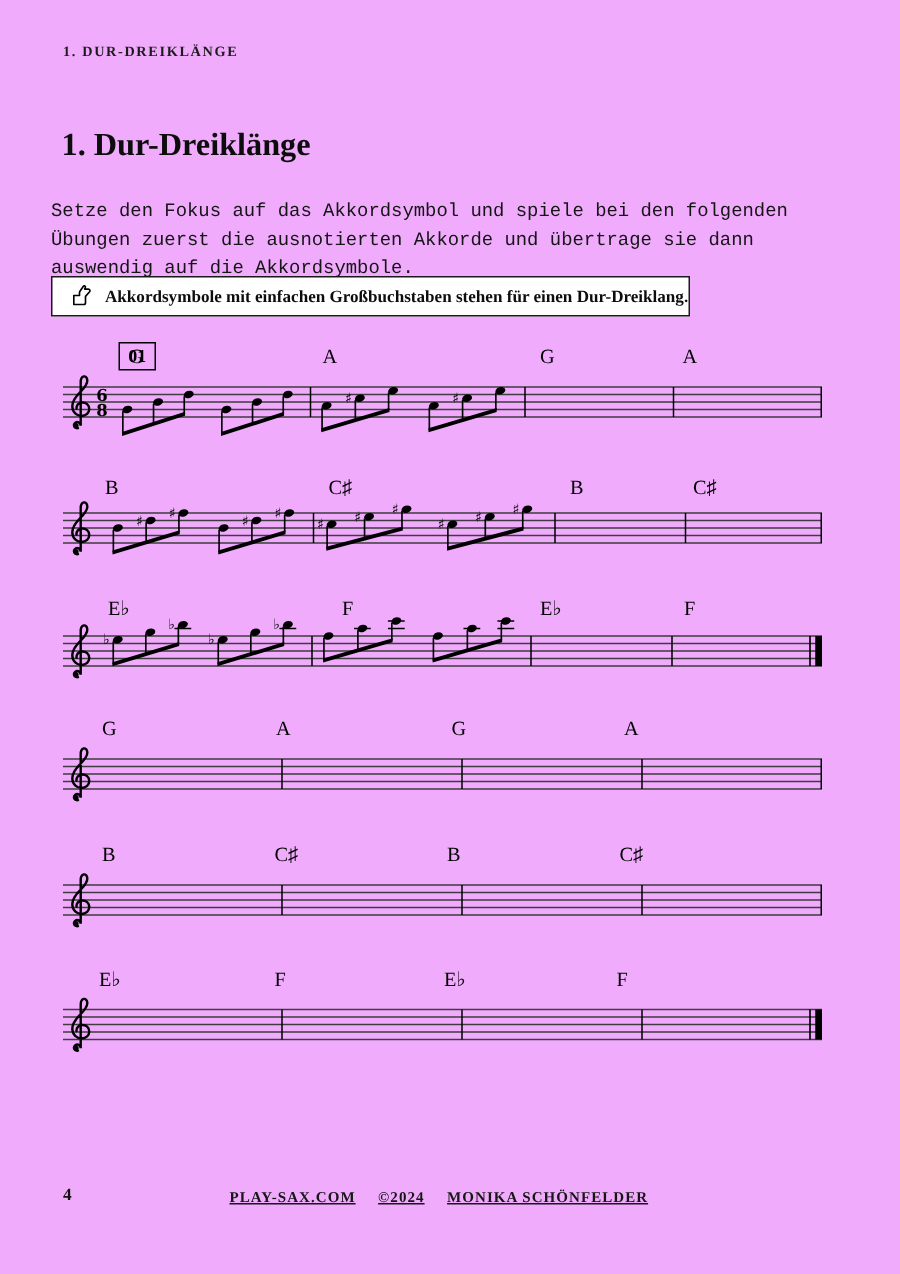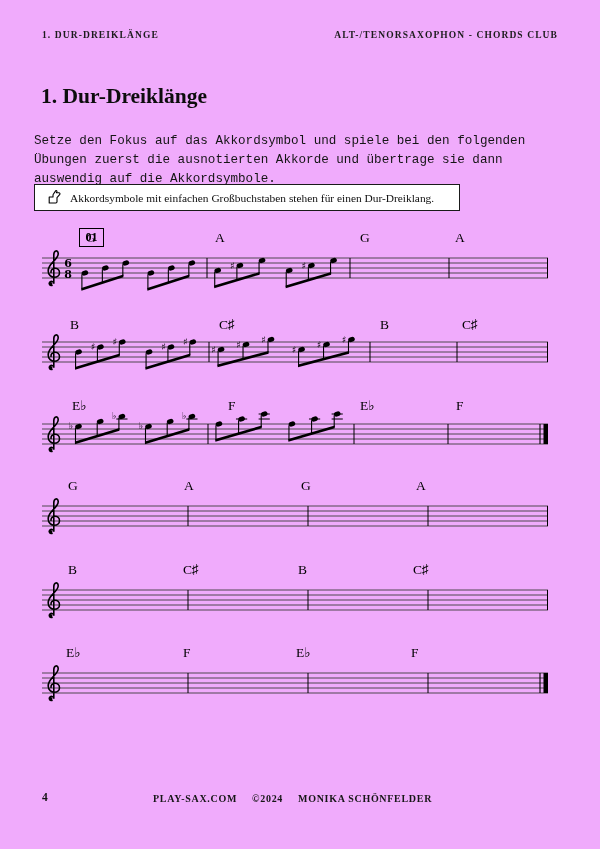--- a/index.html
+++ b/index.html
@@ -5,36 +5,35 @@
   html,body{margin:0;padding:0;background:#ffffff;}
   .page{position:relative;width:600px;height:849px;background:#f0abfc;color:#111;
         font-family:"Liberation Serif","DejaVu Serif",serif;overflow:hidden;}
   .hdr{position:absolute;top:30px;font-size:9.5px;font-weight:600;letter-spacing:1.1px;color:#1c1c1c;white-space:nowrap;}
   .hdr-left{left:42px;}
   .hdr-right{right:42px;}
   .title{position:absolute;left:41px;top:84px;margin:0;font-size:21.5px;font-weight:700;color:#0d0d0d;}
   .intro{position:absolute;left:34px;top:132px;width:540px;margin:0;font-size:12.6px;line-height:1.52;color:#151515;font-family:Liberation Mono, monospace;}
   .notebox{position:absolute;left:34px;top:184px;width:412px;height:25px;border:1.6px solid #1a1a1a;
            display:flex;align-items:center;gap:8px;padding-left:12px;background:#fff;}
-  .notebox-text{font-size:11.4px;font-weight:400;color:#0d0d0d;white-space:nowrap;}
+  .notebox-text{font-size:11.4px;font-weight:700;color:#0d0d0d;white-space:nowrap;}
   .exnum{position:absolute;left:42px;top:228px;width:23px;height:17px;border:1.5px solid #000;
          display:flex;align-items:center;justify-content:center;font-size:12px;font-weight:700;color:#000;margin-left:37px;}
   .chord{position:absolute;font-size:13.5px;color:#000;line-height:1;white-space:nowrap;
          font-family:"Liberation Serif","DejaVu Serif","DejaVu Sans",serif;}
   .staff-svg{position:absolute;left:42px;width:508px;height:70px;}
   .ftr-page{position:absolute;left:42px;top:791px;font-size:11.5px;font-weight:700;color:#111;}
   .ftr-center{position:absolute;left:153px;top:793px;display:flex;gap:15px;font-size:10px;
-              font-weight:600;letter-spacing:0.7px;color:#161616;white-space:nowrap;}
+              font-weight:600;letter-spacing:0.7px;color:#161616;white-space:nowrap;text-decoration:underline;}
 </style>
 </head>
 <body>
 
 <div class="page" id="page">
   <div class="hdr hdr-left">1. DUR-DREIKLÄNGE</div>
-  <div class="hdr hdr-right">ALT-/TENORSAXOPHON - CHORDS CLUB</div>
 
   <h1 class="title">1. Dur-Dreiklänge</h1>
 
   <p class="intro">Setze den Fokus auf das Akkordsymbol und spiele bei den folgenden Übungen zuerst die ausnotierten Akkorde und übertrage sie dann auswendig auf die Akkordsymbole.</p>
 
   <div class="notebox">
     <svg width="15" height="15" viewBox="0 0 15 15">
       <path d="M2.2 13 L8.8 13 C9.5 13 10 12.5 10 11.8 L10 7.6 L12.6 4.7 C13.3 3.9 12.9 2.7 11.9 2.7 L9.4 2.7 L9.9 1.5 C10.2 0.7 9.1 0.2 8.6 0.9 L6.3 4.2 C6.1 4.5 6 4.8 6 5.2 L6 7 L2.2 7 Z" fill="none" stroke="#000" stroke-width="1.1" stroke-linejoin="round"></path>
     </svg>
     <span class="notebox-text">Akkordsymbole mit einfachen Großbuchstaben stehen für einen Dur-Dreiklang.</span>

